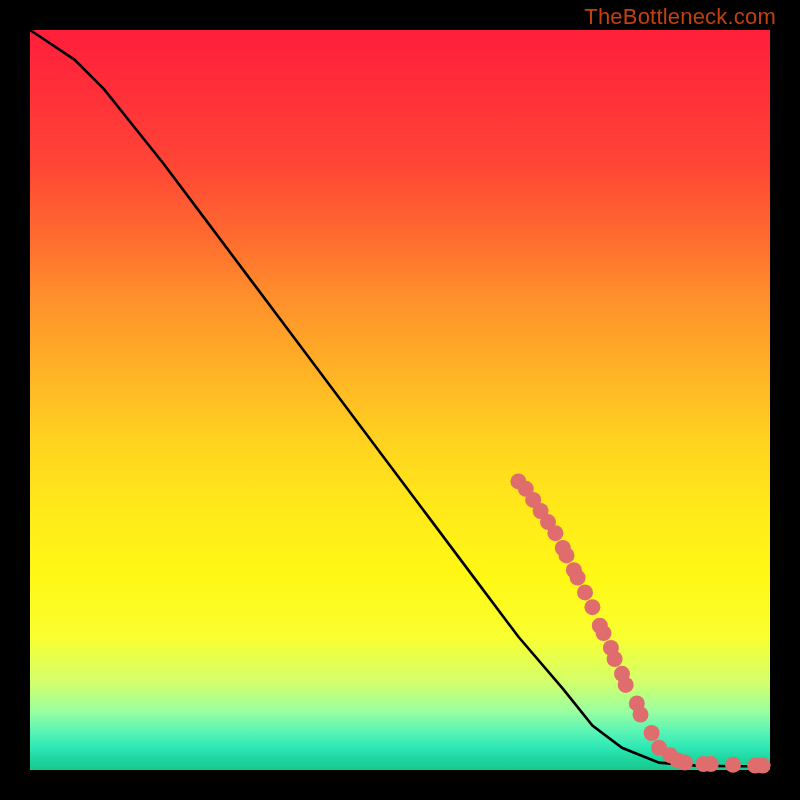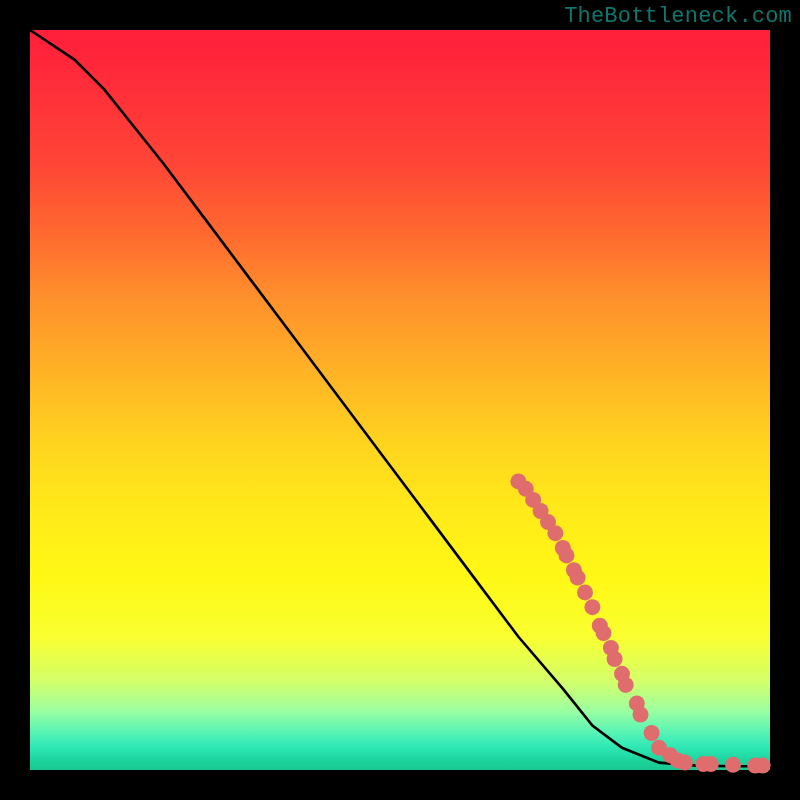--- a/index.html
+++ b/index.html
@@ -39,24 +39,24 @@
       #9bffa0 92%,
       #55f3b6 95%,
       #2de7b4 97%,
       #1ed6a0 98.5%,
       #17c88f 100%
     );
   }
   .watermark {
     position: absolute;
     top: 4px;
-    right: 8px;
-    font-family: Liberation Mono, monospace;
+    right: 24px;
+    font-family: Liberation Sans, sans-serif;
     font-size: 22px;
-    color: #0f766e;
+    color: #c2410c;
     letter-spacing: 0.2px;
     user-select: none;
   }
   svg.curve {
     position: absolute;
     left: 0;
     top: 0;
     width: 740px;
     height: 740px;
     overflow: visible;

